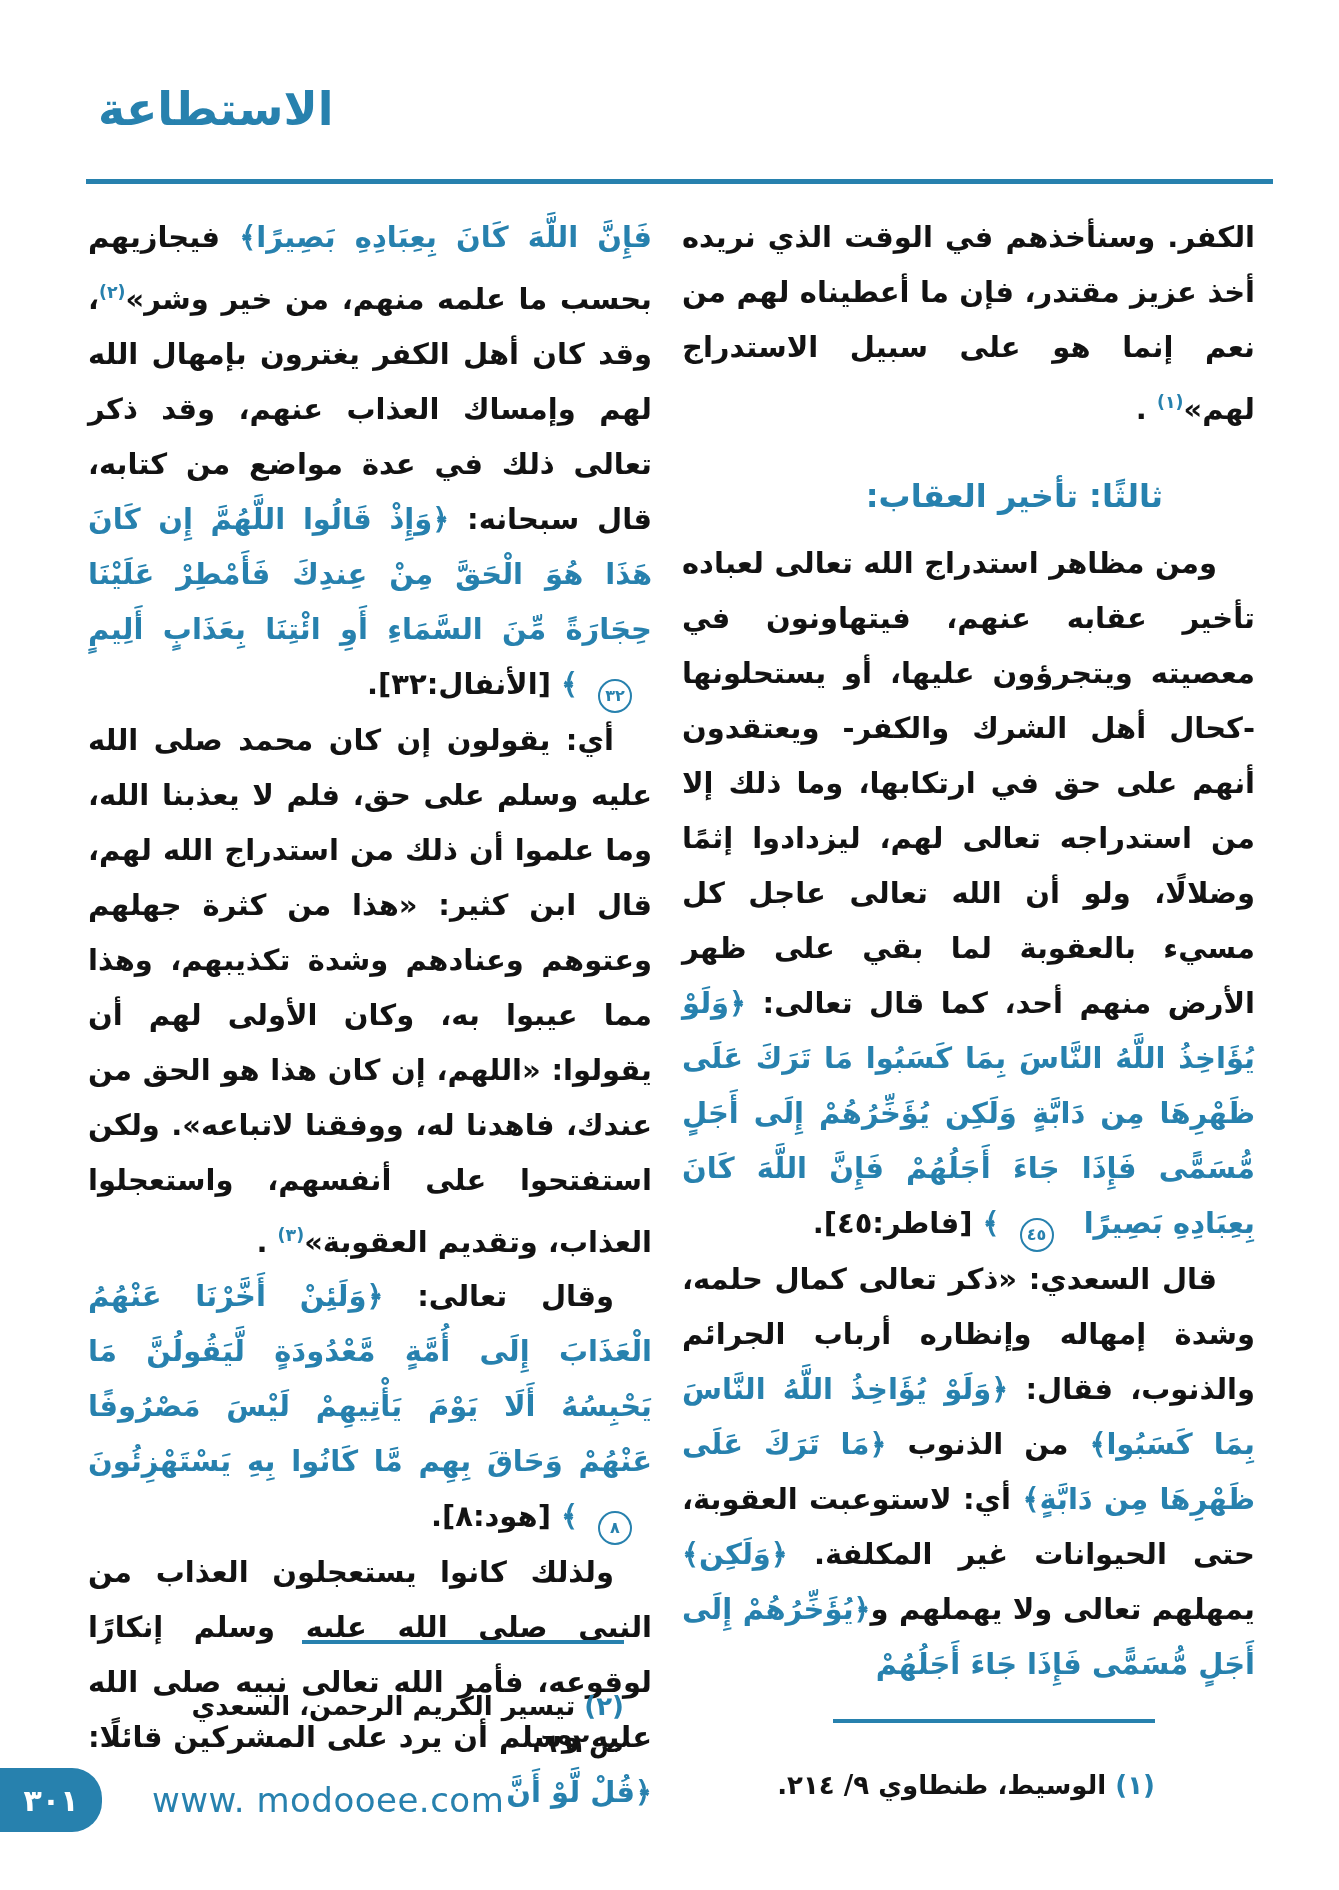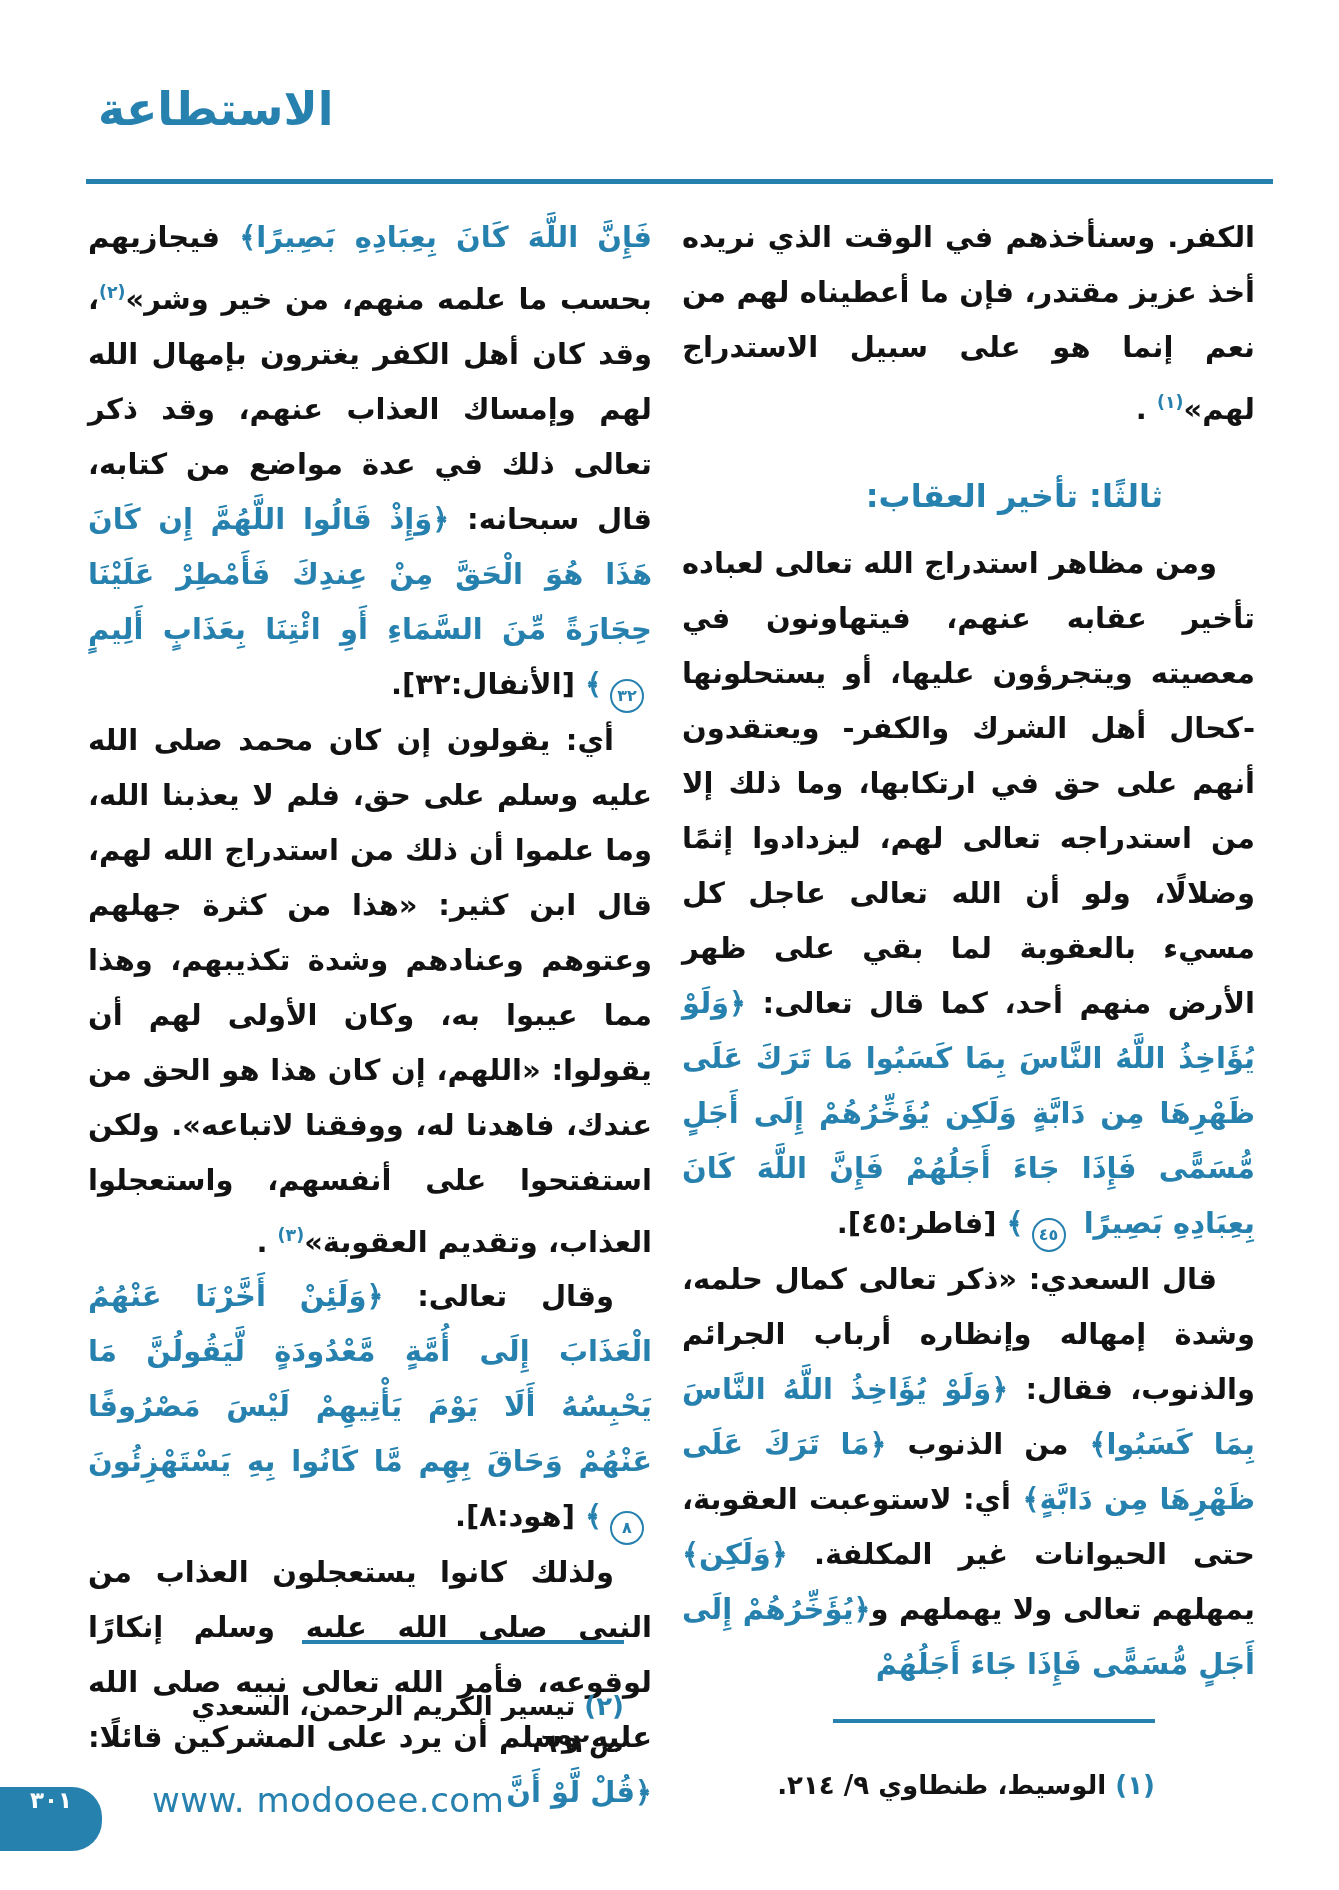--- a/index.html
+++ b/index.html
@@ -29,35 +29,35 @@
     margin:32px 0 12px; padding-right:92px; text-align:right;
   }
   .seg-quran { color:var(--accent); }
   .seg-ref {
     color:var(--accent); font-size:0.60em; vertical-align:super; font-weight:bold;
   }
   .seg-badge {
     display:inline-block; width:34px; height:34px; box-sizing:border-box;
     border:2.5px solid var(--accent); border-radius:50%;
     color:var(--accent); font-size:16px; line-height:29px; text-align:center;
-    vertical-align:-7px; margin:0 8px; text-indent:0;
+    vertical-align:-7px; margin:0 20px; text-indent:0;
   }
   .footnotes { position:absolute; bottom:8px; }
   .col-right .footnotes { right:100px; width:440px; }
   .col-left  .footnotes { right:28px;  width:520px; }
   .fn-rule { height:4px; background:var(--accent); width:322px; margin:0 0 12px auto; }
   .fn-line {
     font-size:26px; line-height:37px; font-weight:700; text-align:right; direction:rtl;margin-top:44px;
   }
   .fn-marker { color:var(--accent); }
   .page-pill {
     position:absolute; left:0; top:1768px; width:102px; height:64px;
     background:var(--accent); border-radius:0 30px 30px 0;
-    display:flex; justify-content:center;
-    color:#ffffff; font-size:23px; font-weight:bold;margin-top:19px;
+    display:flex; align-items:center; justify-content:center;
+    color:#ffffff; font-size:30px; font-weight:bold;
   }
   .website {
     position:absolute; left:152px; top:1780px; direction:ltr;
     color:var(--accent); font-size:34px; letter-spacing:0.5px;
   }
 </style>
 </head>
 <body>
 
 <div>

